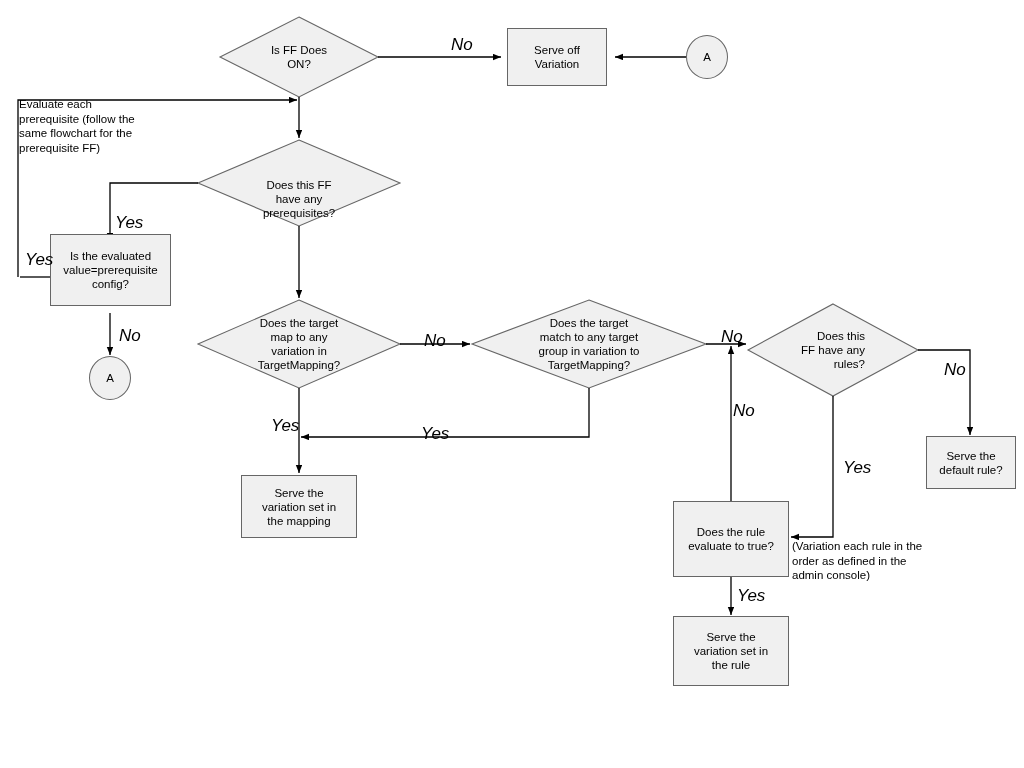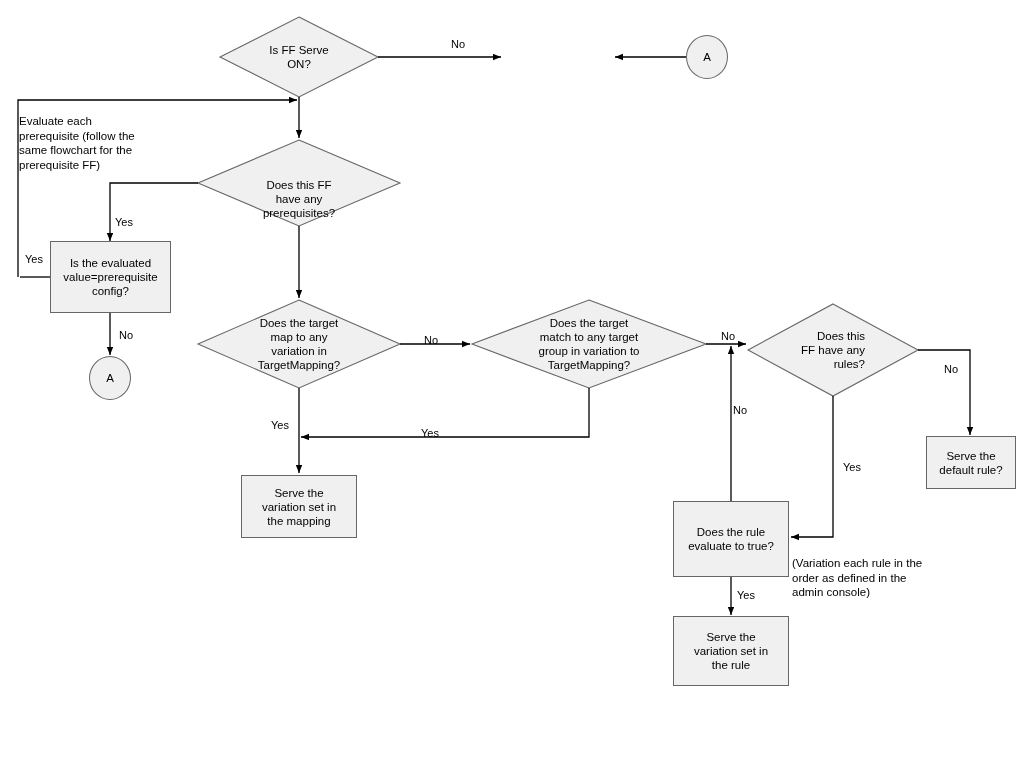--- a/index.html
+++ b/index.html
@@ -55,30 +55,30 @@
     padding: 0 14px;
   }
   .note {
     position: absolute;
     font-size: 11.5px;
     line-height: 14.5px;
     color: #000000;
     text-align: left;
     white-space: pre-line;
     z-index: 4;
-    margin-top: 17px;
   }
   .edge-label {
     position: absolute;
-    font-size: 11px;
+    font-size: 17px;
     line-height: 13px;
     color: #000000;
     background: transparent;
     z-index: 5;
     white-space: nowrap;
+    font-style: italic;
   }
 </style>
 </head>
 <body>
 
 <div id="canvas">
 
   <svg id="edges" viewBox="0 0 1024 768" xmlns="http://www.w3.org/2000/svg">
     <defs>
       <marker id="arrow" markerWidth="9" markerHeight="9" refX="8" refY="3.2" orient="auto" markerUnits="userSpaceOnUse">
@@ -123,36 +123,40 @@
 
       <path d="M833,396 L833,537 L791,537" marker-end="url(#arrow)"></path>
 
       <path d="M731,501 L731,346" marker-end="url(#arrow)"></path>
 
       <path d="M731,577 L731,615" marker-end="url(#arrow)"></path>
     </g>
   </svg>
 
   <div class="node decision" style="left:220px; top:17px; width:158px; height:80px;">
-    <span class="dia-label" style="white-space: pre-line;">Is FF Serve
+    <span class="dia-label" style="white-space: pre-line;">Is FF Does
 ON?</span>
   </div>
 
+  <div class="node process" style="left:507px; top:28px; width:100px; height:58px;">
+    <span style="white-space: pre-line;">Serve off
+Variation</span>
+  </div>
 
   <div class="node terminator" style="left:686px; top:35px; width:42px; height:44px;">
     <span>A</span>
   </div>
 
   <div class="node decision" style="left:198px; top:156px; width:202px; height:86px;">
     <span class="dia-label" style="white-space: pre-line;">Does this FF
 have any
 prerequisites?</span>
   </div>
 
-  <div class="node process" style="left:50px; top:241px; width:121px; height:72px;">
+  <div class="node process" style="left:50px; top:234px; width:121px; height:72px;">
     <span style="white-space: pre-line;">Is the evaluated
 value=prerequisite
 config?</span>
   </div>
 
   <div class="node terminator" style="left:89px; top:356px; width:42px; height:44px;">
     <span>A</span>
   </div>
 
   <div class="node decision" style="left:198px; top:300px; width:202px; height:88px;">

